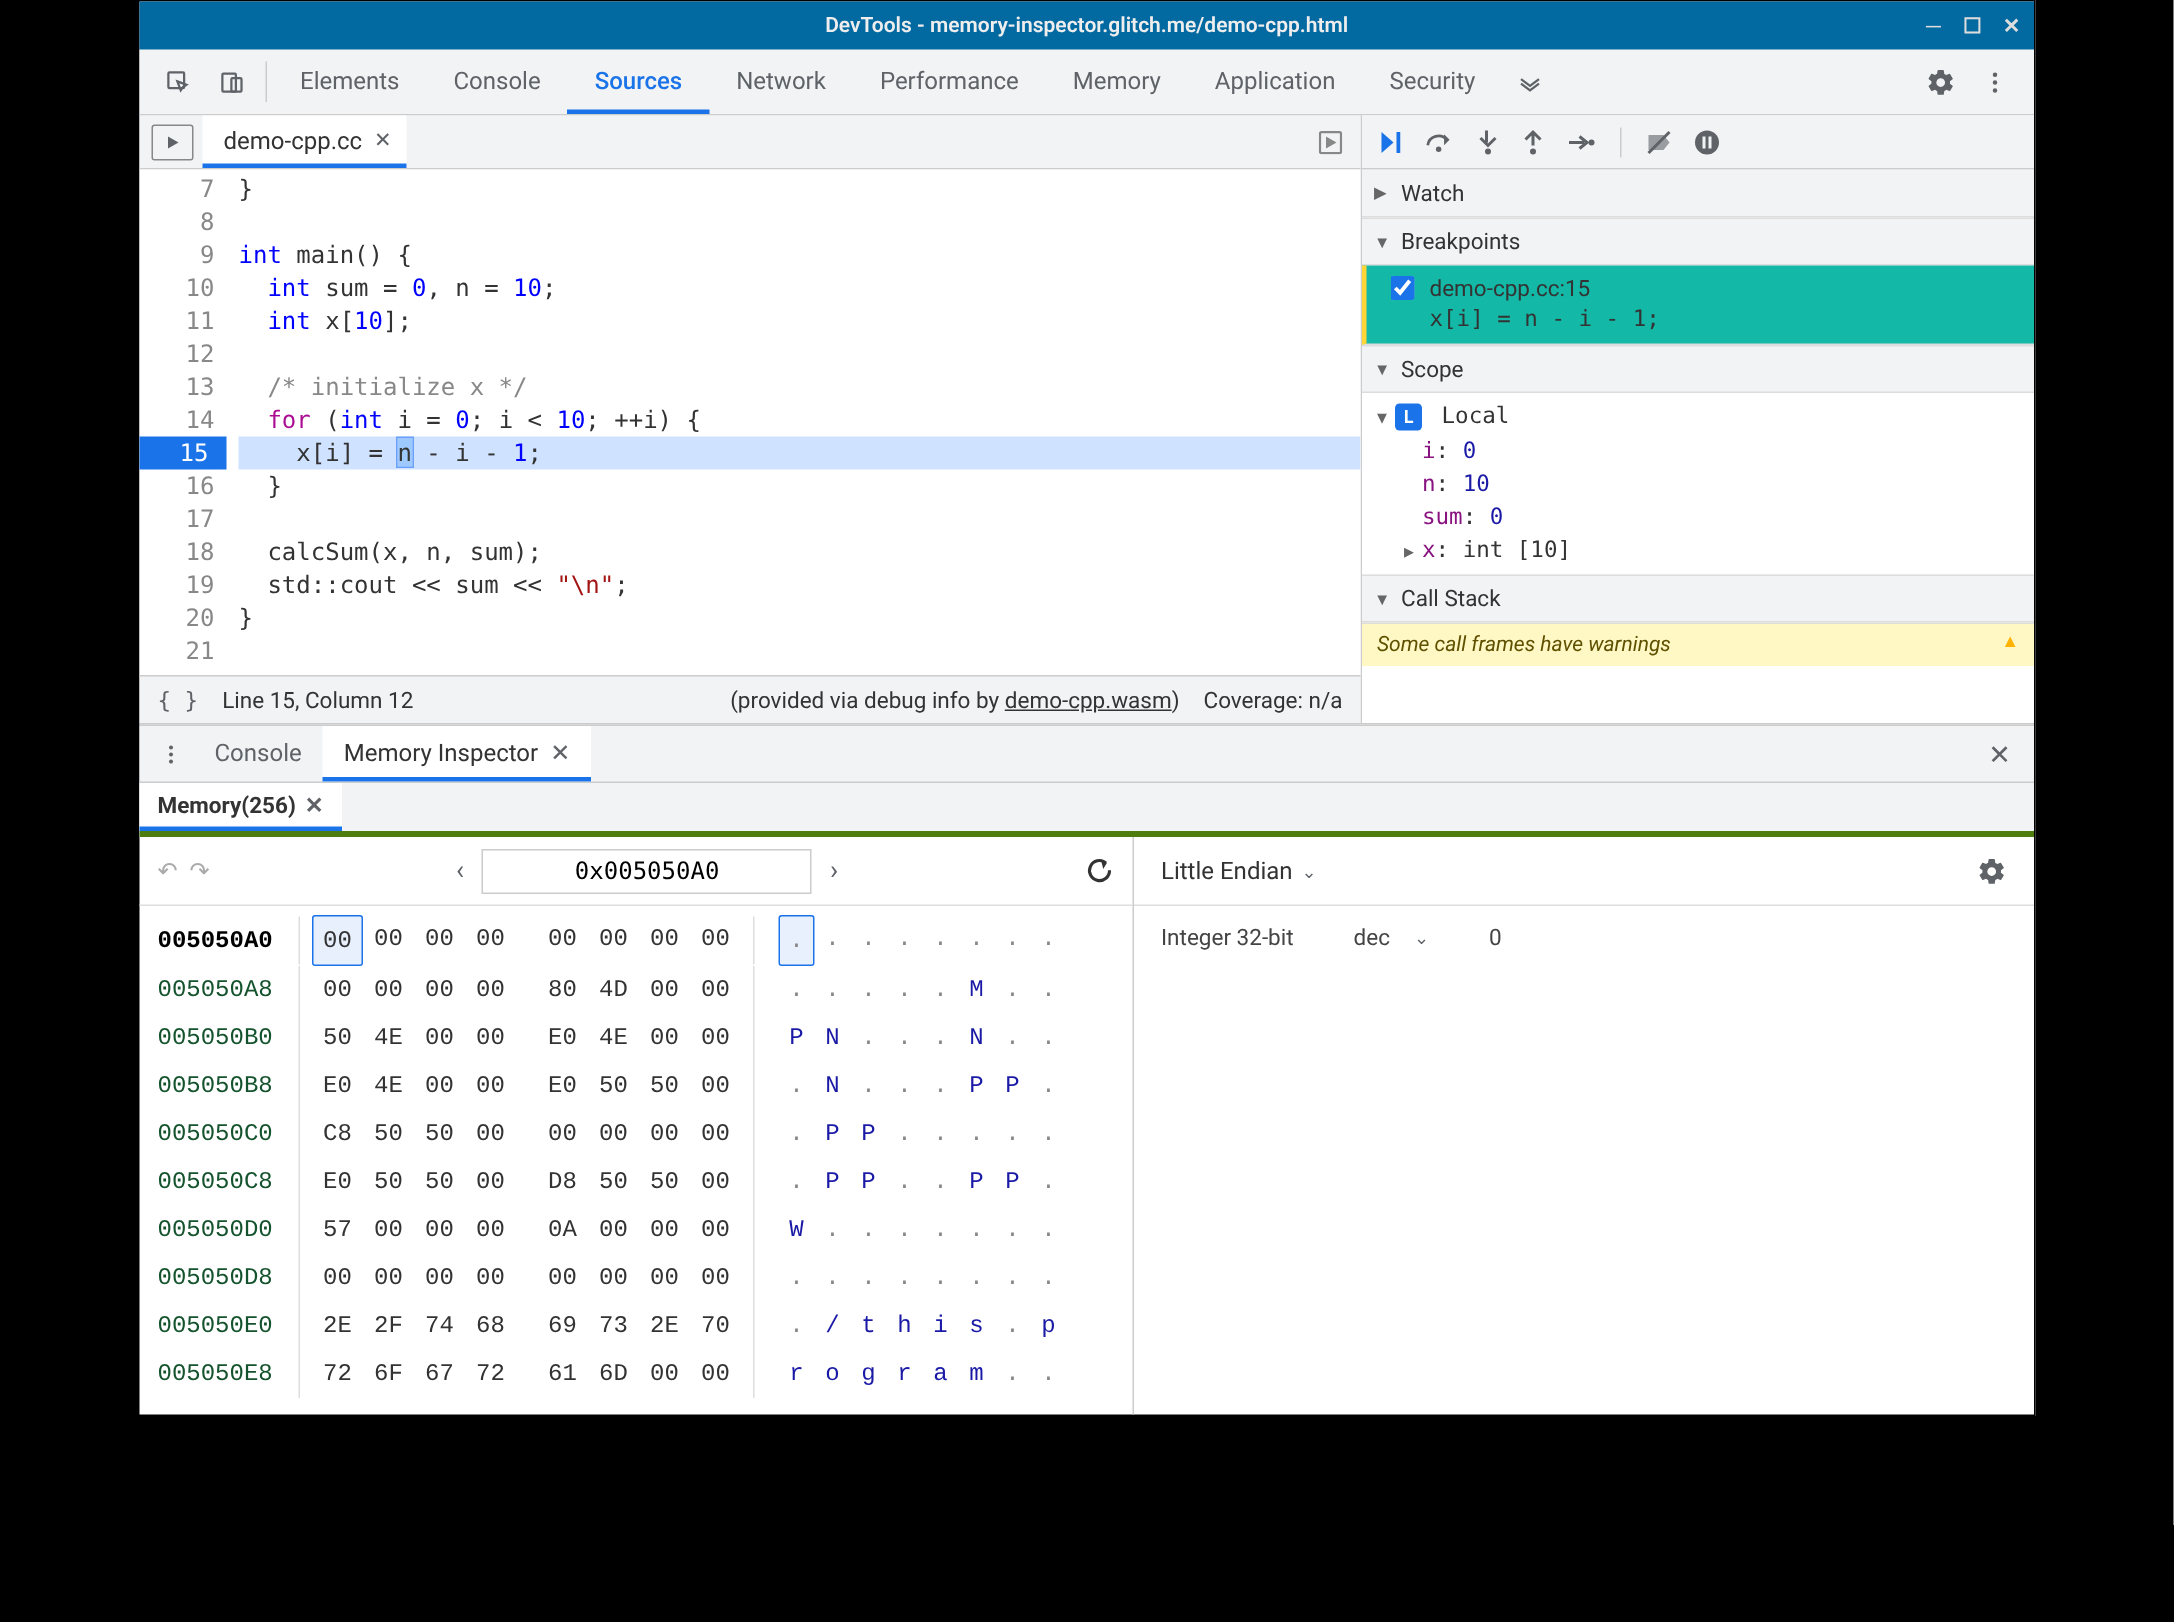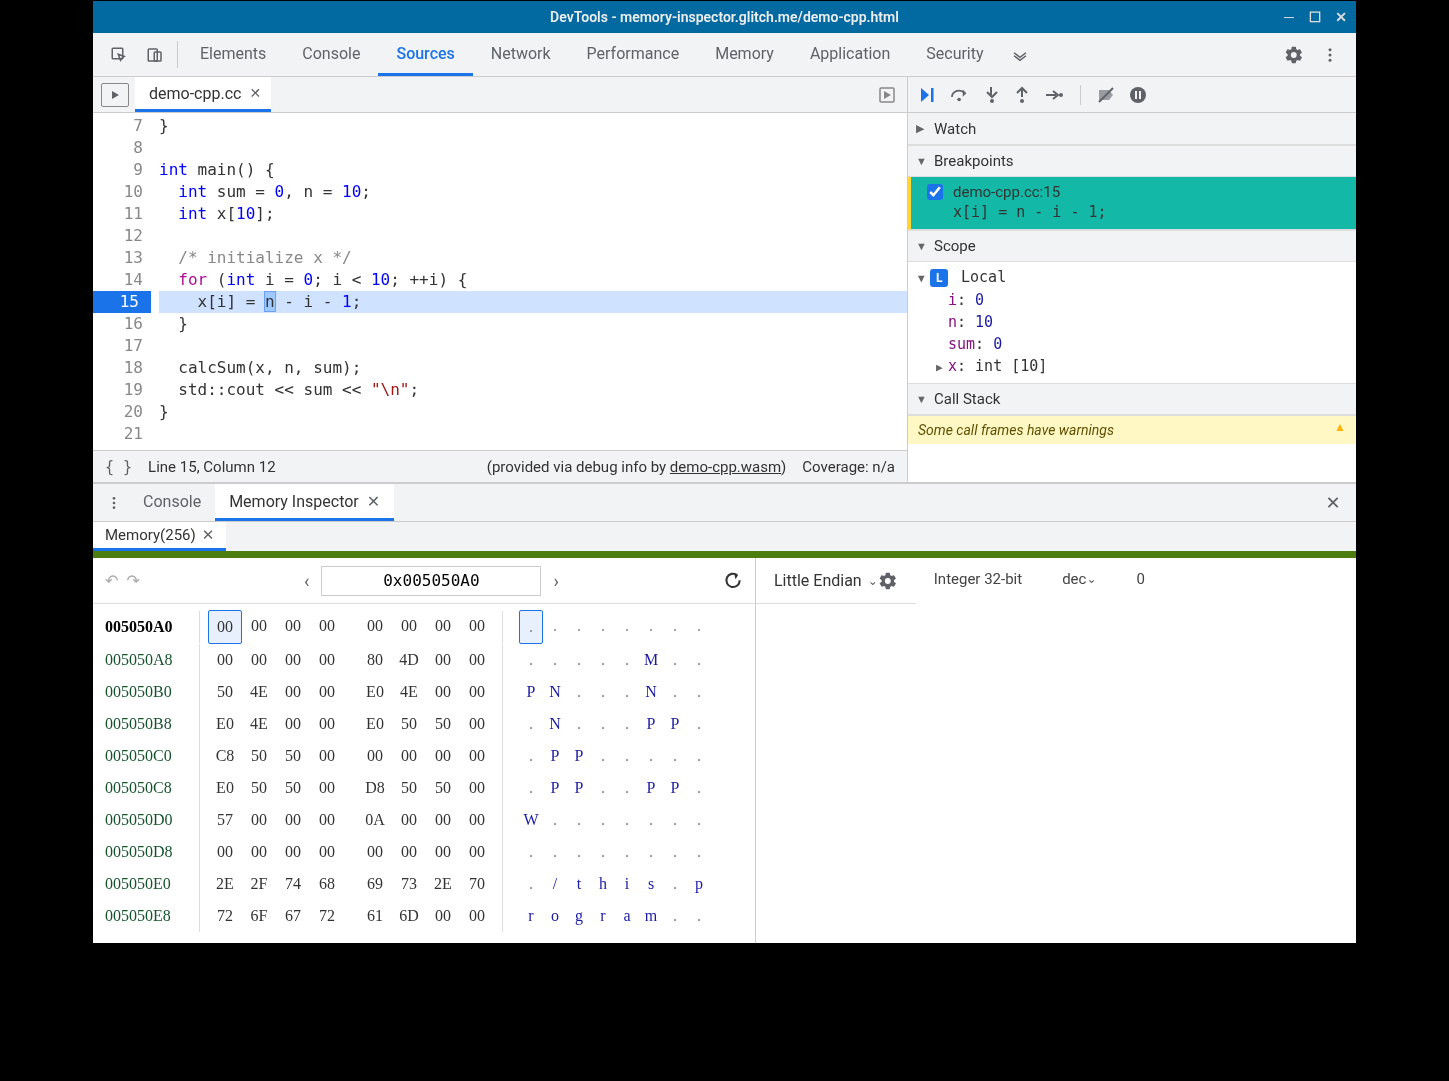--- a/index.html
+++ b/index.html
@@ -71,52 +71,52 @@
 
 
 .drawer { height: 460px; display: flex; flex-direction: column; border-top: 1px solid #ccc; }
 .drawer-tabs { height: 38px; background: #f1f3f4; border-bottom: 1px solid #ccc; display: flex; align-items: stretch; padding: 0 6px; }
 .drawer-tabs .tab { padding: 0 14px; display: flex; align-items: center; gap: 8px; cursor: pointer; color: #5f6368; border-bottom: 3px solid transparent; font-size: 16px; }
 .drawer-tabs .tab.active { color: #333; border-bottom-color: #1a73e8; background: #fff; }
 .drawer-tabs .spacer { flex: 1; }
 .drawer-tabs .close-x { width: 34px; display: flex; align-items: center; justify-content: center; color: #5f6368; cursor: pointer; font-size: 18px; }
 .drawer-tabs .menu-dots { width: 30px; display: flex; align-items: center; justify-content: center; color: #5f6368; }
 
-.mem-tabs { height: 36px; background: #f1f3f4; border-bottom: 7px solid #4d7c0f; display: flex; align-items: stretch; }
+.mem-tabs { height: 36px; background: #f1f3f4; border-bottom: 4px solid #4d7c0f; display: flex; align-items: stretch; font-weight: bold; }
 .mem-tabs .tab { padding: 0 12px; display: flex; align-items: center; gap: 6px; font-size: 15px; border-bottom: 3px solid transparent; }
 .mem-tabs .tab.active { border-bottom-color: #1a73e8; background: #fff; }
 
 .mem-body { flex: 1; display: flex; min-height: 0; }
 .hex-pane { flex: 1; border-right: 1px solid #ccc; display: flex; flex-direction: column; }
 .hex-toolbar { height: 46px; display: flex; align-items: center; padding: 0 12px; gap: 8px; border-bottom: 1px solid #ddd; }
 .hist-icon { color: #aaa; cursor: pointer; font-size: 16px; }
 .hex-toolbar .nav-arrow { color: #5f6368; cursor: pointer; padding: 0 8px; font-size: 18px; }
 .addr-input { width: 220px; height: 30px; border: 1px solid #ccc; text-align: center; font-family: monospace; font-size: 16px; }
 
-.hex-grid { flex: 1; overflow: auto; padding: 6px 10px 10px 12px; font-family: Liberation Serif, serif; font-size: 16px; line-height: 2.0; }
+.hex-grid { flex: 1; overflow: auto; padding: 6px 10px 10px 12px; font-family: Liberation Mono, monospace; font-size: 16px; line-height: 2.0; }
 .hex-row { display: flex; align-items: center; }
 .hex-addr { width: 86px; color: #14532d; }
 .hex-addr.first { color: #000; font-weight: 600; }
 .hex-bytes { display: flex; }
 .hex-bytes .b { width: 34px; text-align: center; }
 .hex-bytes .gap { width: 14px; }
 .hex-bytes .sep { width: 1px; background: #ddd; margin: 0 8px; }
 .ascii { display: flex; padding-left: 8px; }
 .ascii .c { width: 24px; text-align: center; }
 .ascii .dot { color: #888; }
 .ascii .ch { color: #1a1aa6; }
 .byte-hl { border: 1px solid #1a73e8; background: #e8f0fe; border-radius: 2px; }
 
-.interp-pane { width: 600px; display: flex; flex-direction: row; }
+.interp-pane { width: 600px; display: flex; flex-direction: column; }
 .interp-header { height: 46px; display: flex; align-items: center; padding: 0 18px; border-bottom: 1px solid #ddd; }
 .endian { display: flex; align-items: center; gap: 6px; cursor: pointer; font-size: 16px; }
 .interp-header .spacer { flex: 1; }
 .interp-body { padding: 12px 18px; }
 .interp-row { display: flex; align-items: center; gap: 40px; font-size: 15px; color: #444; }
-.interp-row .format-sel { display: flex; align-items: center; gap: 0; cursor: pointer; }
+.interp-row .format-sel { display: flex; align-items: center; gap: 16px; cursor: pointer; }
 
 svg { display: block; }
 </style>
 </head>
 <body>
 
 <div class="window">
 
   <div class="titlebar">
     <span>DevTools - memory-inspector.glitch.me/demo-cpp.html</span>

